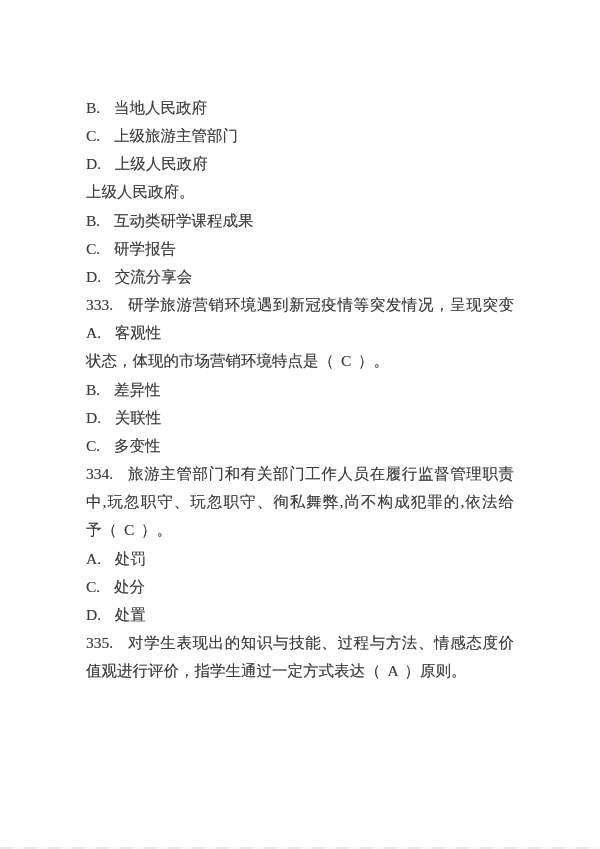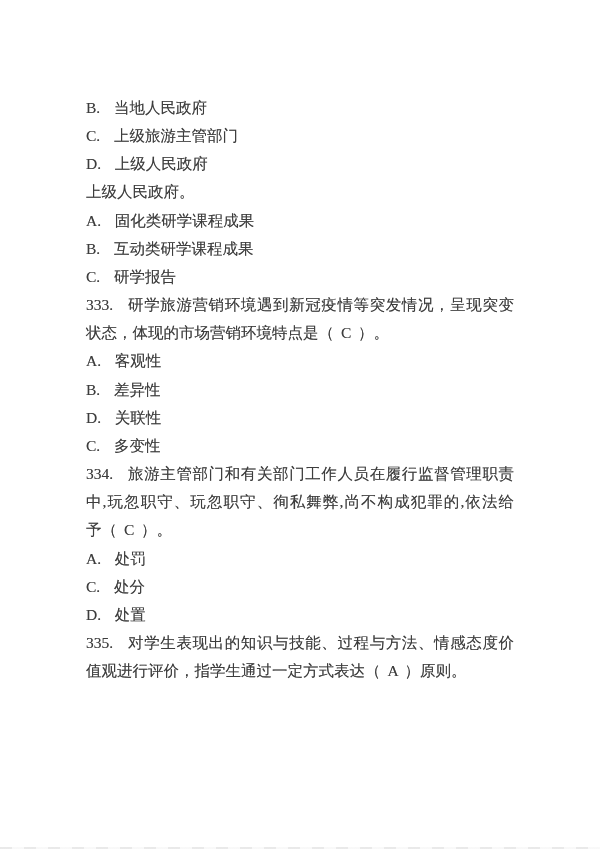--- a/index.html
+++ b/index.html
@@ -52,26 +52,26 @@
 </style>
 </head>
 <body>
 
 <div class="page">
   <div class="content">
     <div class="line">B.&nbsp; 当地人民政府</div>
     <div class="line">C.&nbsp; 上级旅游主管部门</div>
     <div class="line">D.&nbsp; 上级人民政府</div>
     <div class="line">上级人民政府。</div>
-    <div class="line">A.&nbsp; 固化类研学课程成果</div>
     <div class="line">B.&nbsp; 互动类研学课程成果</div>
     <div class="line">C.&nbsp; 研学报告</div>
+    <div class="line">D.&nbsp; 交流分享会</div>
     <div class="line full">333.&nbsp; 研学旅游营销环境遇到新冠疫情等突发情况，呈现突变</div>
+    <div class="line">A.&nbsp; 客观性</div>
     <div class="line">状态，体现的市场营销环境特点是（ C ）。</div>
-    <div class="line">A.&nbsp; 客观性</div>
     <div class="line">B.&nbsp; 差异性</div>
     <div class="line">D.&nbsp; 关联性</div>
     <div class="line">C.&nbsp; 多变性</div>
     <div class="line full">334.&nbsp; 旅游主管部门和有关部门工作人员在履行监督管理职责</div>
     <div class="line full">中,玩忽职守、玩忽职守、徇私舞弊,尚不构成犯罪的,依法给</div>
     <div class="line">予（ C ）。</div>
     <div class="line">A.&nbsp; 处罚</div>
     <div class="line">C.&nbsp; 处分</div>
     <div class="line">D.&nbsp; 处置</div>
     <div class="line full">335.&nbsp; 对学生表现出的知识与技能、过程与方法、情感态度价</div>

